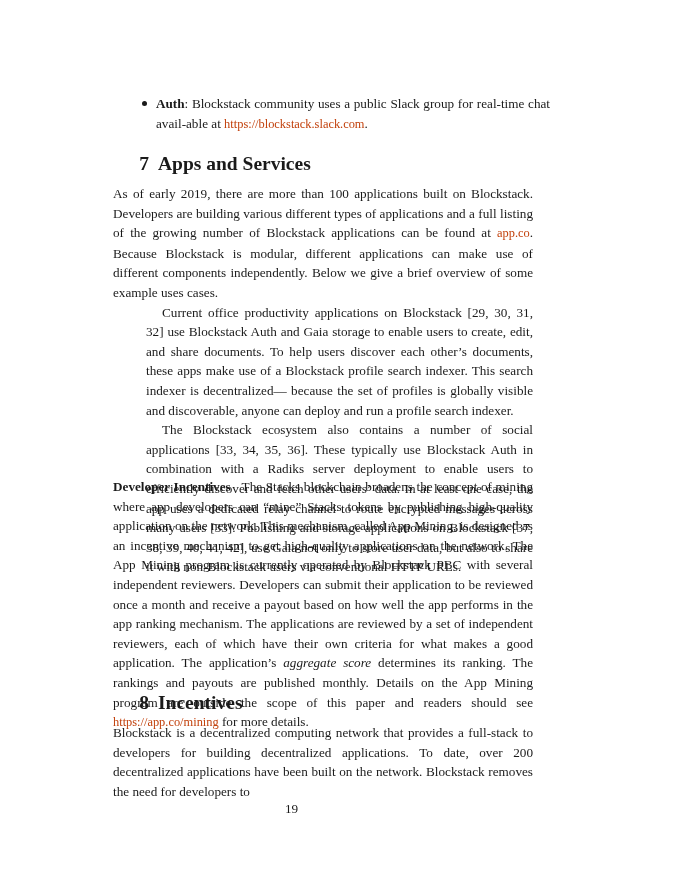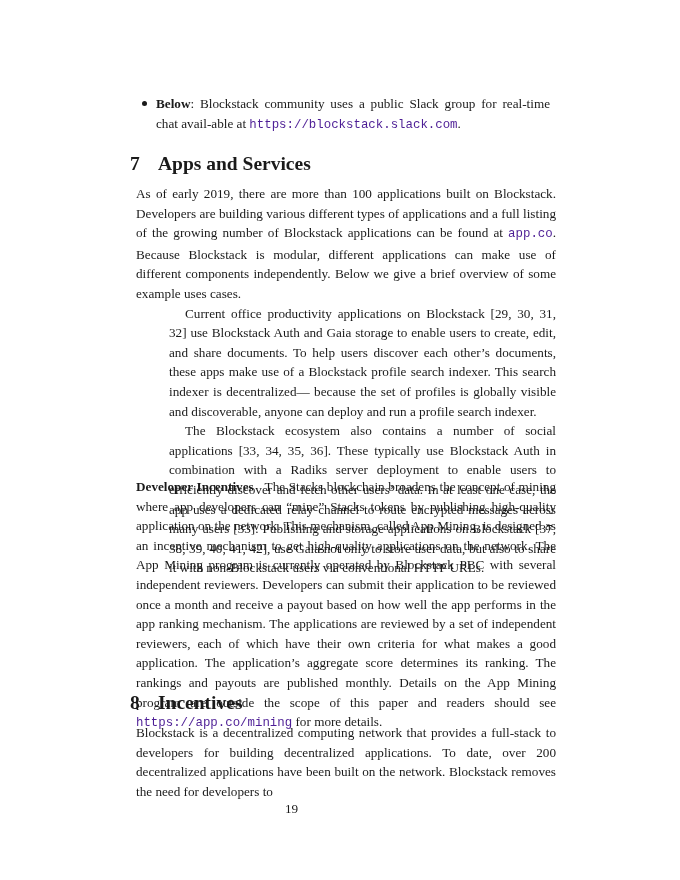--- a/index.html
+++ b/index.html
@@ -1,39 +1,39 @@
 <!DOCTYPE html>
 <html><head>
 <meta charset="utf-8">
 <style>
   html, body { margin: 0; padding: 0; background: #ffffff; }
   body { width: 680px; height: 880px; position: relative; overflow: hidden;
          font-family: "DejaVu Serif", "Liberation Serif", serif; color: #1a1a1a; }
-  .page { position: absolute; left: 136px; top: 0; width: 420px; }
+  .page { position: absolute; left: 113px; top: 0; width: 420px; }
   .p { font-family: "Liberation Serif", serif; font-size: 13.2px; line-height: 19.6px;
        text-align: justify; margin: 0; hyphens: manual; }
   .indent { text-indent: 16px; margin-left: 33px; }
-  .mono { font-family: Liberation Mono, monospace; font-size: 12.4px; color: #4c1d95; }
+  .mono { font-family: Liberation Serif, serif; font-size: 12.4px; color: #c2410c; }
   .bullet-wrap { position: absolute; top: 94px; left: 156px; width: 394px; }
   .bullet-dot { position: absolute; left: -14px; top: 7px; width: 5px; height: 5px;
                 border-radius: 50%; background: #1a1a1a; }
   .h { font-family: "Liberation Serif", serif; font-weight: bold; font-size: 19.5px;
-       margin: 0; position: absolute; left: 130px; }
+       margin: 0; position: absolute; left: 130px; text-align: center; }
   .h .num { display: inline-block; width: 28px; }
   .b { font-weight: bold; }
-  .it { }
+  .it { font-style: italic; }
   .pagenum { position: absolute; top: 801px; left: 0; width: 583px; text-align: center;
              font-family: "Liberation Serif", serif; font-size: 13.2px; }
 </style>
 </head>
 <body>
 
 <div class="bullet-wrap">
   <span class="bullet-dot"></span>
-  <p class="p" style="text-align:justify"><span class="b">Below</span><span>: Blockstack community uses a public Slack group for real-time chat avail-able at </span><span class="mono">https://blockstack.slack.com</span><span>.</span></p>
+  <p class="p" style="text-align:justify"><span class="b">Auth</span><span>: Blockstack community uses a public Slack group for real-time chat avail-able at </span><span class="mono">https://blockstack.slack.com</span><span>.</span></p>
 </div>
 
 <h2 class="h" style="top:153px"><span class="num">7</span><span>Apps and Services</span></h2>
 
 <div class="page" style="top:184px">
   <p class="p"><span>As of early 2019, there are more than 100 applications built on Blockstack. Developers are building various different types of applications and a full listing of the growing number of Blockstack applications can be found at </span><span class="mono">app.co</span><span>. Because Blockstack is modular, different applications can make use of different components independently. Below we give a brief overview of some example uses cases.</span></p>
   <p class="p indent">Current office productivity applications on Blockstack [29, 30, 31, 32] use Blockstack Auth and Gaia storage to enable users to create, edit, and share documents. To help users discover each other’s documents, these apps make use of a Blockstack profile search indexer. This search indexer is decentralized— because the set of profiles is globally visible and discoverable, anyone can deploy and run a profile search indexer.</p>
   <p class="p indent">The Blockstack ecosystem also contains a number of social applications [33, 34, 35, 36]. These typically use Blockstack Auth in combination with a Radiks server deploy­ment to enable users to efficiently discover and fetch other users’ data. In at least one case, the app uses a dedicated relay channel to route encrypted messages across many users [33]. Publishing and storage applications on Blockstack [37, 38, 39, 40, 41, 42], use Gaia not only to store user data, but also to share it with non-Blockstack users via conventional HTTP URLs.</p>
 </div>
 

